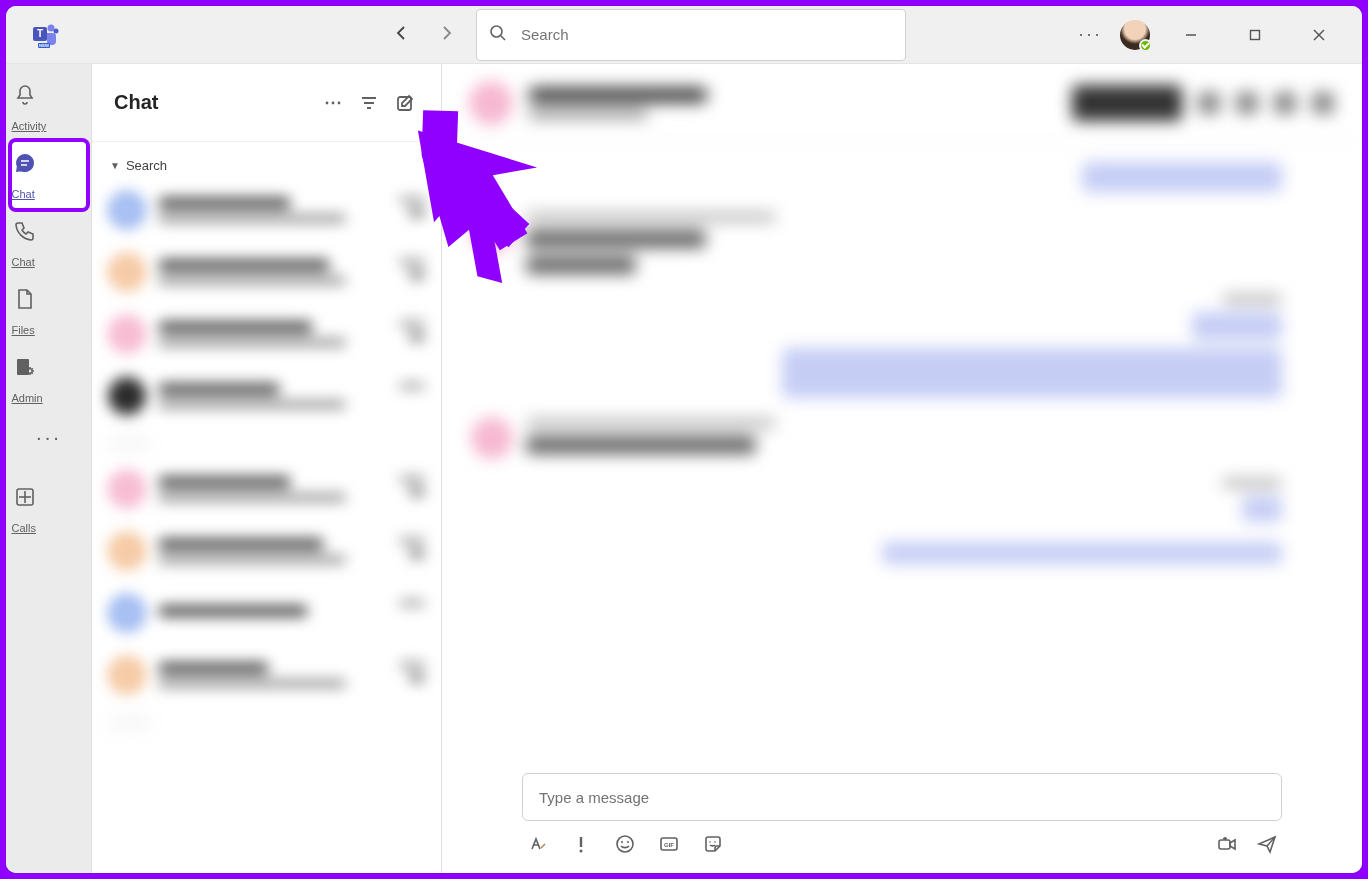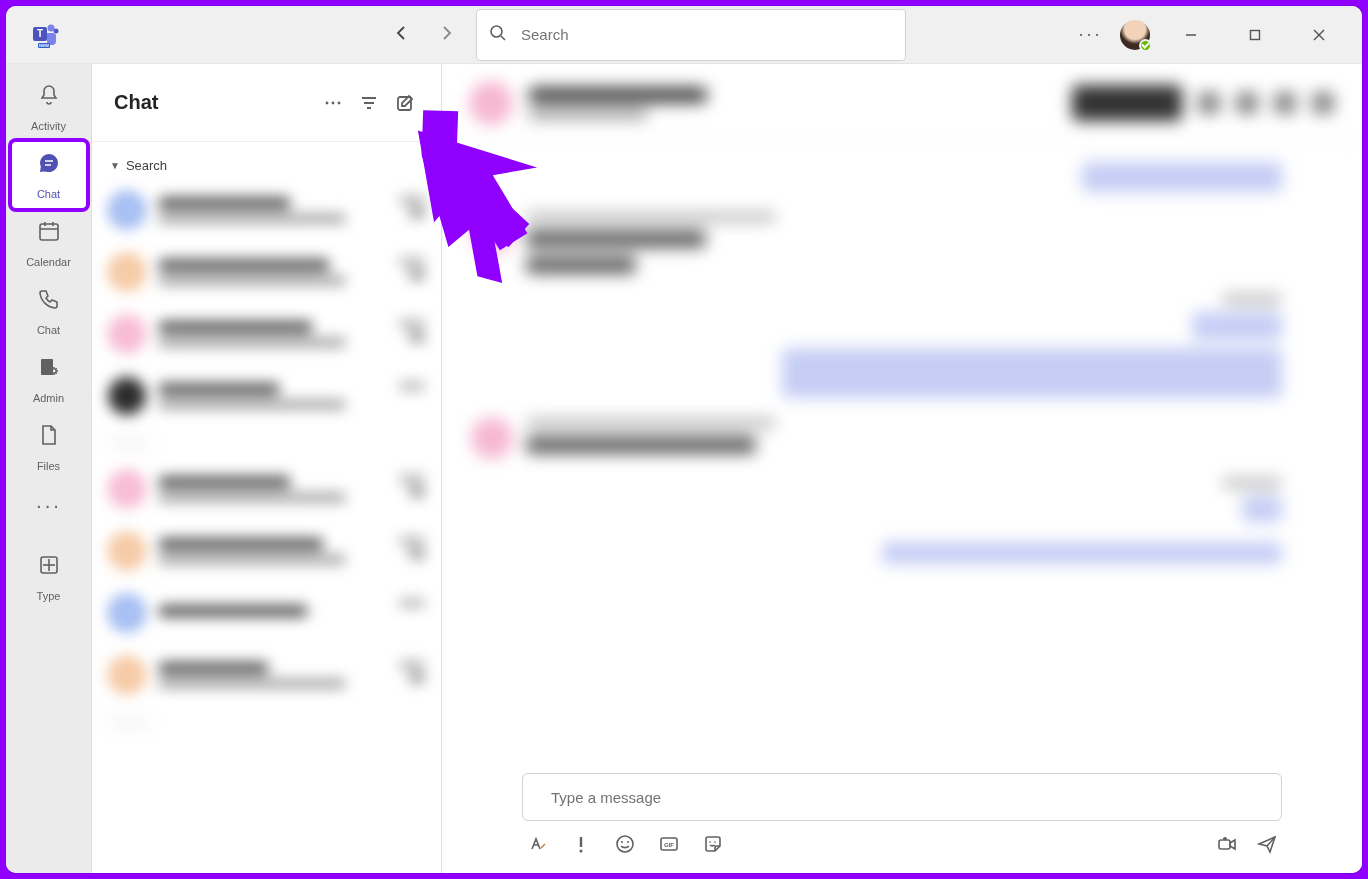--- a/index.html
+++ b/index.html
@@ -16,21 +16,21 @@
   .titlebar-right .dots { color:#616161; font-size:18px; letter-spacing:2px; }
   .avatar-wrap { position:relative; width:30px; height:30px; }
   .avatar-wrap .avatar { width:30px; height:30px; border-radius:50%; background: radial-gradient(circle at 50% 30%, #f2d2b8 40%, #3a2a20 58%); }
   .avatar-wrap .presence { position:absolute; right:-2px; bottom:-2px; width:13px; height:13px; border-radius:50%; background:#6bb700; border:2px solid #f0f0f0; display:flex; align-items:center; justify-content:center; }
   .avatar-wrap .presence::after { content:""; width:5px; height:3px; border-left:2px solid #fff; border-bottom:2px solid #fff; transform: rotate(-45deg); margin-top:-2px; }
   .winbtn { width:46px; height:46px; display:flex; align-items:center; justify-content:center; color:#555; }
   .winbtn svg { width:12px; height:12px; stroke:#555; fill:none; stroke-width:1.4; }
   .body { flex:1; display:flex; min-height:0; }
 
   .rail { width: 86px; background:#ebebeb; border-right:1px solid #e0e0e0; display:flex; flex-direction:column; align-items:center; padding-top:10px; gap:2px; }
-  .rail-item { width:74px; height:66px; display:flex; flex-direction:column; align-items:center; justify-content:center; gap:12px; color:#616161; border-radius:6px; }
+  .rail-item { width:74px; height:66px; display:flex; flex-direction:column; justify-content:center; gap:12px; color:#616161; border-radius:6px;text-decoration:underline; }
   .rail-item.selected { color:#4f52b2; position:relative; }
   .rail-item.selected::before { content:""; position:absolute; inset:-2px -0px; border:4px solid #8f00ff; border-radius:6px; background:#fff; z-index:-1; }
   .rail-item.selected { background:#fff; }
   .rail-item.highlight { box-shadow: 0 0 0 4px #8f00ff; background:#fff; border-radius:4px; }
   .rail-item .icon { width:26px; height:26px; display:flex; align-items:center; justify-content:center; }
   .rail-item .icon svg { width:24px; height:24px; stroke:#616161; fill:none; stroke-width:1.6; }
   .rail-item.selected .icon svg { stroke:#4f52b2; fill:#4f52b2; }
   .rail-label { font-size:11px; }
   .rail-dots { margin-top:6px; color:#616161; font-size:20px; letter-spacing:2px; height:34px; display:flex; align-items:center; }
   .rail-apps { margin-top:20px; }
@@ -67,21 +67,21 @@
   .content-body { flex:1; padding:20px 80px 10px 30px; overflow:hidden; }
   .bubble-row { display:flex; gap:14px; margin-bottom:20px; filter: blur(8px); }
   .bubble-row.right { justify-content:flex-end; }
   .bubble-row .av { width:40px; height:40px; border-radius:50%; background:radial-gradient(circle,#f8c6d8,#f29ac0); flex-shrink:0;}
   .bubble { display:flex; flex-direction:column; gap:8px; }
   .bubble .ts { height:10px; width:250px; background:#bbb; border-radius:5px;}
   .bubble .msg { height:18px; background:#666; border-radius:6px;}
   .bubble.right-b { align-items:flex-end; }
   .bubble.right-b .msgblue { background:#c5cdf5; border-radius:6px; }
   .compose { padding: 10px 80px 18px 80px; }
-  .compose .box { border:1px solid #d1d1d1; border-radius:6px; height:48px; display:flex; align-items:center; padding:0 28px; color:#737373; font-size:15px;margin-top:37px; }
+  .compose .box { border:1px solid #d1d1d1; border-radius:6px; height:48px; display:flex; align-items:center; padding:0 16px; color:#737373; font-size:15px;margin-top:37px; }
   .compose .toolbar { display:flex; align-items:center; gap:22px; padding:12px 4px 0 4px; color:#616161; }
   .compose .toolbar .right { margin-left:auto; display:flex; gap:18px; }
   .tb-icon { width:22px; height:22px; display:flex; align-items:center; justify-content:center; }
   .tb-icon svg { width:20px; height:20px; stroke:#616161; fill:none; stroke-width:1.6; }
 
   
   .annotation-arrow { position:absolute; left:410px; top:102px; width:130px; height:200px; pointer-events:none; z-index:100; }
 
   .chat-icon-fill { fill:#4f52b2; }
 </style>
@@ -160,66 +160,55 @@
               <path class="chat-icon-fill" d="M12 3 a9 9 0 1 1 -8.2 12.7 L3 21 l5.3 -0.8 A9 9 0 0 1 12 3 Z" stroke="none"></path>
               <line x1="8" y1="10" x2="16" y2="10" stroke="#fff" stroke-width="1.6"></line>
               <line x1="8" y1="14" x2="14" y2="14" stroke="#fff" stroke-width="1.6"></line>
             </svg>
           </span>
         <span class="rail-label">Chat</span>
       </div>
       <div class="rail-item">
         <span class="icon">
             <svg viewBox="0 0 24 24">
-              <rect x="3" y="5" width="18" height="16" rx="2"></rect>
-              <line x1="3" y1="10" x2="21" y2="10"></line>
-              <line x1="8" y1="3" x2="8" y2="7"></line>
-              <line x1="16" y1="3" x2="16" y2="7"></line>
-            </svg>
-          </span>
-        <span class="rail-label">Calendar</span>
+              <path d="M5 4 l4 0 l2 5 l-2 2 a12 12 0 0 0 4 4 l2 -2 l5 2 l0 4 a2 2 0 0 1 -2 2 A17 17 0 0 1 3 6 a2 2 0 0 1 2 -2 Z"></path>
+            </svg>
+          </span>
+        <span class="rail-label">Chat</span>
       </div>
       <div class="rail-item">
         <span class="icon">
             <svg viewBox="0 0 24 24">
-              <path d="M5 4 l4 0 l2 5 l-2 2 a12 12 0 0 0 4 4 l2 -2 l5 2 l0 4 a2 2 0 0 1 -2 2 A17 17 0 0 1 3 6 a2 2 0 0 1 2 -2 Z"></path>
-            </svg>
-          </span>
-        <span class="rail-label">Chat</span>
+              <path d="M6 3 h8 l4 4 v14 H6 Z"></path>
+              <path d="M14 3 v4 h4"></path>
+            </svg>
+          </span>
+        <span class="rail-label">Files</span>
       </div>
       <div class="rail-item">
         <span class="icon">
             <svg viewBox="0 0 24 24">
               <rect x="4" y="4" width="12" height="16" rx="1" fill="#616161" stroke="none"></rect>
               <text x="10" y="15" font-size="9" fill="#fff" text-anchor="middle" font-weight="700">A</text>
               <circle cx="17" cy="16" r="2.2"></circle>
               <path d="M17 13 v-1 M17 20 v-1 M14 16 h-1 M21 16 h-1 M15 14 l-.7-.7 M19 18 l.7 .7 M19 14 l.7-.7 M15 18 l-.7 .7"></path>
             </svg>
           </span>
         <span class="rail-label">Admin</span>
       </div>
-      <div class="rail-item">
-        <span class="icon">
-            <svg viewBox="0 0 24 24">
-              <path d="M6 3 h8 l4 4 v14 H6 Z"></path>
-              <path d="M14 3 v4 h4"></path>
-            </svg>
-          </span>
-        <span class="rail-label">Files</span>
-      </div>
       <div class="rail-dots">···</div>
       <div class="rail-item rail-apps">
         <span class="icon">
             <svg viewBox="0 0 24 24">
               <rect x="4" y="4" width="16" height="16" rx="2"></rect>
               <line x1="12" y1="6" x2="12" y2="18"></line>
               <line x1="6" y1="12" x2="18" y2="12"></line>
             </svg>
           </span>
-        <span class="rail-label">Type</span>
+        <span class="rail-label">Calls</span>
       </div>
     </div>
 
     <div class="panel">
       <div class="panel-header">
         <div class="panel-title">Chat</div>
         <div class="icon-btn">
             <svg viewBox="0 0 18 18">
               <circle cx="3" cy="9" r="1.4" fill="#616161" stroke="none"></circle>
               <circle cx="9" cy="9" r="1.4" fill="#616161" stroke="none"></circle>

